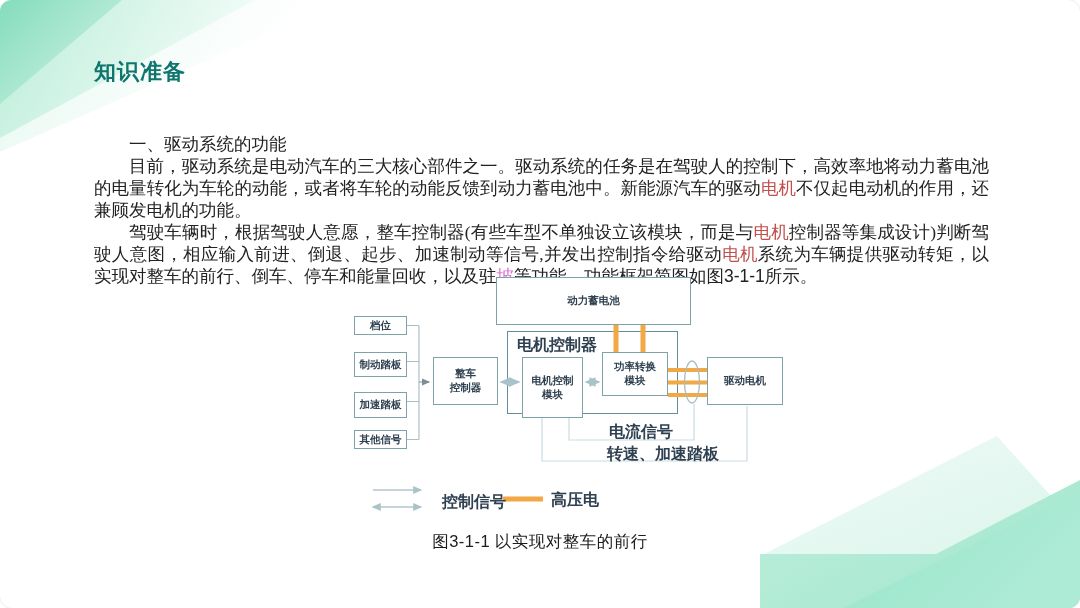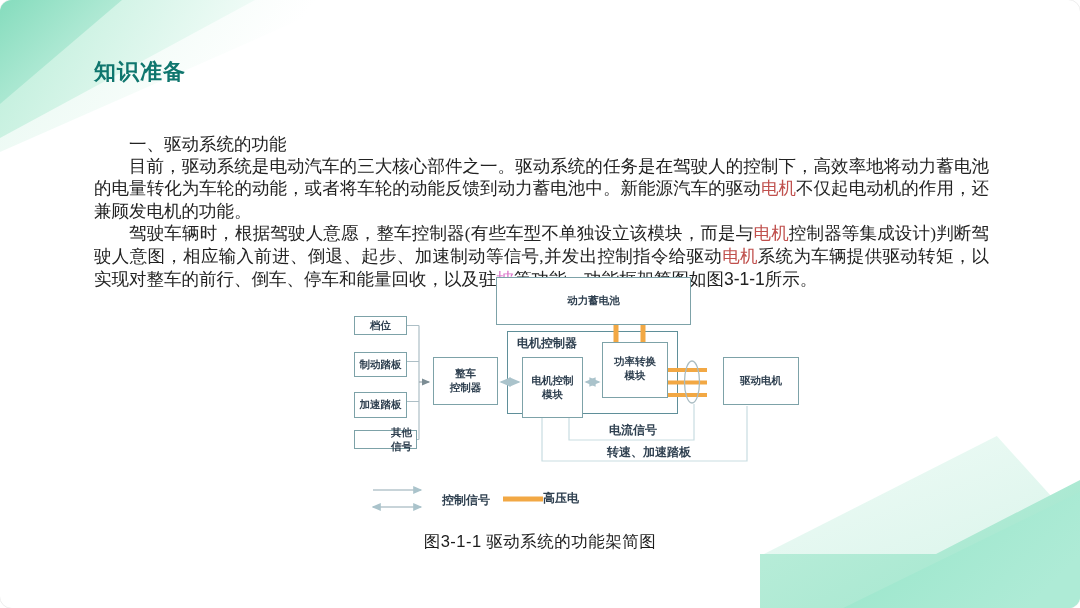--- a/index.html
+++ b/index.html
@@ -30,38 +30,38 @@
     clip-path:polygon(100% 42%,100% 100%,26% 100%);}
   
   .title{
     position:absolute;left:94px;top:57px;font-size:22px;font-weight:bold;
     font-family:Liberation Serif, serif;color:#0f766e;letter-spacing:1px;
   }
   .bodytext{position:absolute;left:94px;top:89px;width:895px;
     font-size:17.5px;line-height:22px;text-align:justify;color:#222;margin-top:44px;}
   .bodytext p{margin:0;text-indent:2em;}
   .bodytext .heading{text-indent:2em;}
-  .red{color:#c0504d;font-family:Liberation Mono, monospace;}
+  .red{color:#c0504d;}
   .pink{color:#d970c8;}
   .fignum{font-family:"Liberation Sans","DejaVu Sans",sans-serif;font-weight:normal;}
   
   .diagram{position:absolute;left:345px;top:270px;width:450px;height:250px;}
   .diagram svg{position:absolute;left:0;top:0;z-index:2;}
   .dbox{
     position:absolute;z-index:3;background:#fff;border:1.4px solid #7da2a8;
     display:flex;flex-direction:column;align-items:center;justify-content:center;
     font-size:10.5px;font-weight:bold;color:#2f4050;line-height:1.3;
     text-align:center;box-sizing:border-box;
   }
   .outerbox{
     position:absolute;z-index:1;border:1.8px solid #5f8f99;background:transparent;
     box-sizing:border-box;
   }
   .dlabel{
-    position:absolute;z-index:4;font-size:12px;font-weight:bold;color:#2f4050;
+    position:absolute;z-index:4;font-size:16px;font-weight:bold;color:#2f4050;
     white-space:nowrap;
   }
   .caption{
     position:absolute;left:0;top:531px;width:100%;text-align:center;
     font-size:16.5px;color:#1c1c1c;letter-spacing:0.5px;
   }
 </style>
 </head>
 <body>
 
@@ -120,45 +120,45 @@
 
     <div class="dbox" style="left:9px;top:46px;width:53px;height:19px;">
         <span>档位</span>
       </div>
     <div class="dbox" style="left:9px;top:82px;width:53px;height:25px;">
         <span>制动踏板</span>
       </div>
     <div class="dbox" style="left:9px;top:122px;width:53px;height:26px;">
         <span>加速踏板</span>
       </div>
-    <div class="dbox" style="left:9px;top:160px;width:63px;height:19px;padding-left:32px;">
+    <div class="dbox" style="left:9px;top:160px;width:53px;height:19px;">
         <span>其他信号</span>
       </div>
 
     <div class="dbox" style="left:88px;top:87px;width:65px;height:48px;">
         <span>整车</span>
         <span>控制器</span>
       </div>
     <div class="dbox" style="left:151px;top:7px;width:195px;height:48px;">
         <span>动力蓄电池</span>
       </div>
     <div class="dbox" style="left:177px;top:87px;width:61px;height:61px;">
         <span>电机控制</span>
         <span>模块</span>
       </div>
-    <div class="dbox" style="left:257px;top:72px;width:66px;height:56px;font-family:Liberation Mono, monospace;">
+    <div class="dbox" style="left:257px;top:82px;width:66px;height:44px;">
         <span>功率转换</span>
         <span>模块</span>
       </div>
-    <div class="dbox" style="left:362px;top:87px;width:76px;height:48px;margin-left:16px;">
+    <div class="dbox" style="left:362px;top:87px;width:76px;height:48px;">
         <span>驱动电机</span>
       </div>
 
     <div class="dlabel" style="left:172px;top:65px;">电机控制器</div>
     <div class="dlabel" style="left:264px;top:152px;">电流信号</div>
     <div class="dlabel" style="left:262px;top:174px;">转速、加速踏板</div>
     <div class="dlabel" style="left:97px;top:222px;">控制信号</div>
-    <div class="dlabel" style="left:198px;top:220px;">高压电</div>
+    <div class="dlabel" style="left:206px;top:220px;">高压电</div>
   </div>
 
-  <div class="caption"><span>图</span><span class="fignum">3-1-1</span><span> 驱动系统的功能架简图</span></div>
+  <div class="caption"><span>图</span><span class="fignum">3-1-1</span><span> 以实现对整车的前行</span></div>
 
 </div>
 
 </body></html>

